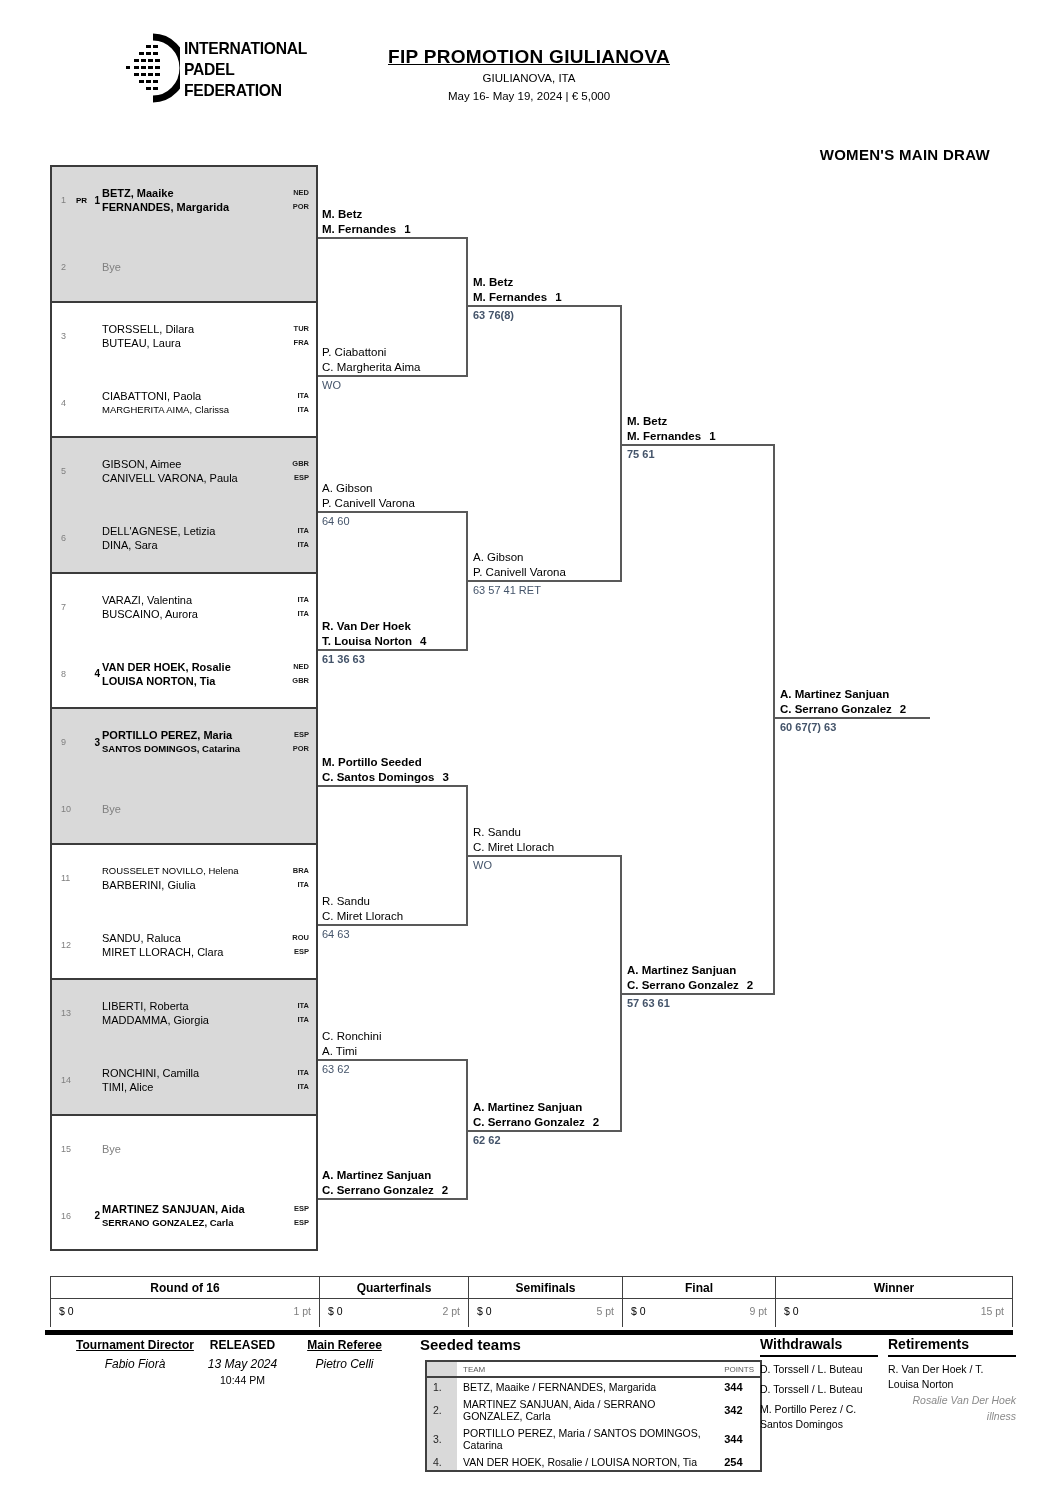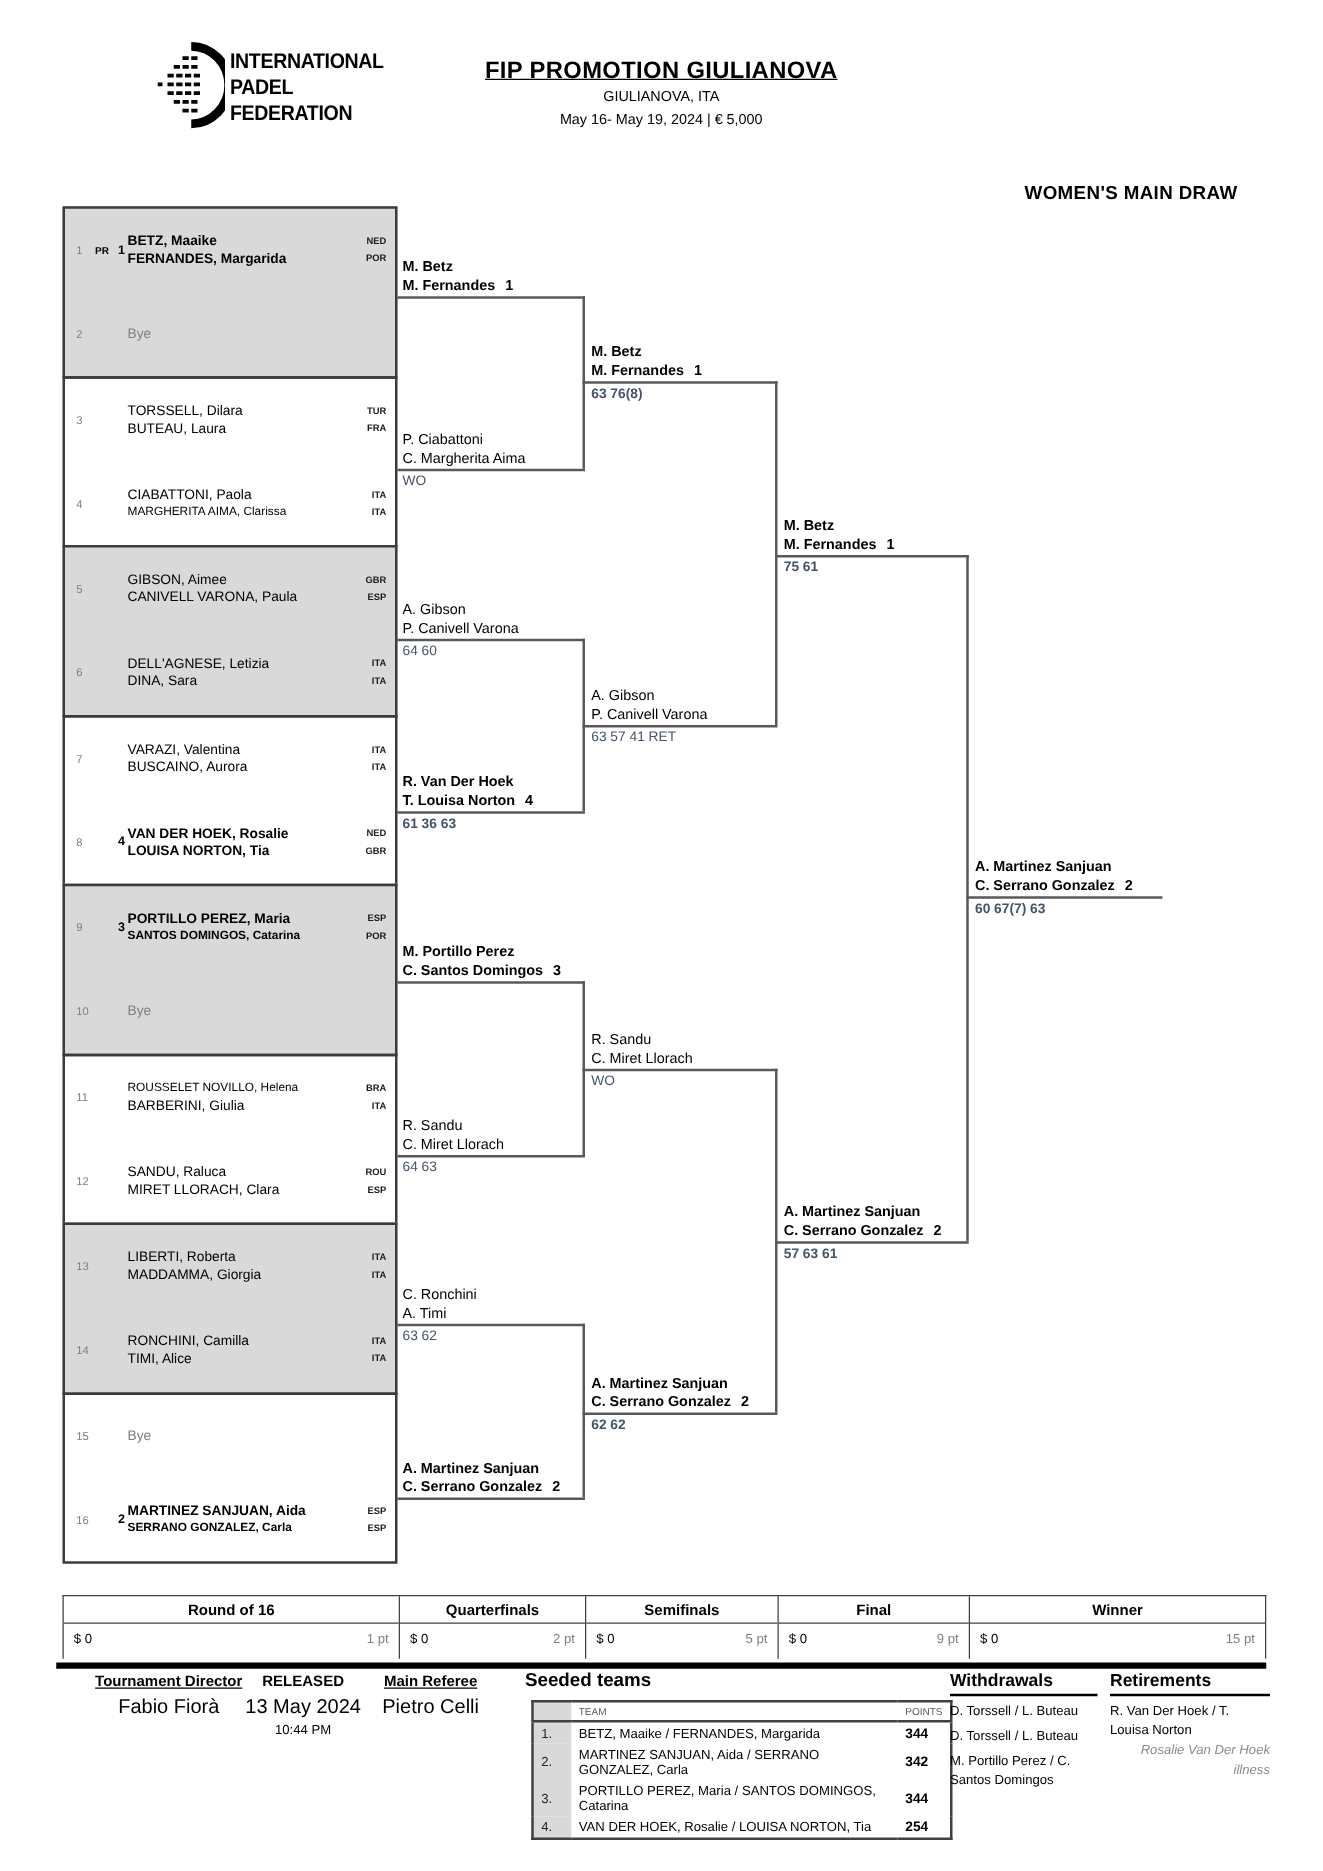--- a/index.html
+++ b/index.html
@@ -53,21 +53,21 @@
   .ptlabel{font-size:12px;font-weight:bold;text-align:center;padding:4px 0 3px 0;
            border-bottom:1px solid #404040;}
   .ptmoney{display:flex;justify-content:space-between;padding:6px 8px 10px 8px;font-size:10.5px;}
   .ptmoney .pt{color:#7f7f7f;}
   .thickbar{position:absolute;left:45px;top:1330px;width:968px;height:5px;background:#000;}
 
   
   .fcol{position:absolute;text-align:center;}
   .fhead{font-size:12px;font-weight:bold;}
   .fhead.u{text-decoration:underline;}
-  .fval{font-size:16px;margin-top:5px;}
+  .fval{font-size:12px;margin-top:5px;font-style:italic;}
   .fval2{font-size:10.5px;margin-top:3px;}
 
   .st-title{position:absolute;left:420px;top:1336px;font-size:15px;font-weight:bold;}
   .st-table{position:absolute;left:425px;top:1360px;width:337px;border:2px solid #404040;
             border-collapse:collapse;font-size:10.5px;}
   .st-table th{font-size:8px;color:#595959;font-weight:normal;text-align:left;
                border-bottom:2px solid #404040;padding:3px 6px 2px 6px;}
   .st-table th.pts{text-align:right;}
   .st-table td{padding:2.5px 6px;}
   .st-num{background:#d9d9d9;width:18px;color:#262626;}
@@ -400,21 +400,21 @@
     <div>A. Gibson</div>
       <div><span>P. Canivell Varona</span></div>
     <div class="score" style="top:36px;">64 60</div>
   </div>
   <div class="entry b" style="left:322px;top:616px;">
     <div>R. Van Der Hoek</div>
       <div><span>T. Louisa Norton</span><span class="sd">4</span></div>
     <div class="score" style="top:36px;">61 36 63</div>
   </div>
   <div class="entry b" style="left:322px;top:752px;">
-    <div>M. Portillo Perez</div>
+    <div>M. Portillo Seeded</div>
       <div><span>C. Santos Domingos</span><span class="sd">3</span></div>
   </div>
   <div class="entry" style="left:322px;top:891px;">
     <div>R. Sandu</div>
       <div><span>C. Miret Llorach</span></div>
     <div class="score" style="top:36px;">64 63</div>
   </div>
   <div class="entry" style="left:322px;top:1026px;">
     <div>C. Ronchini</div>
       <div><span>A. Timi</span></div>

